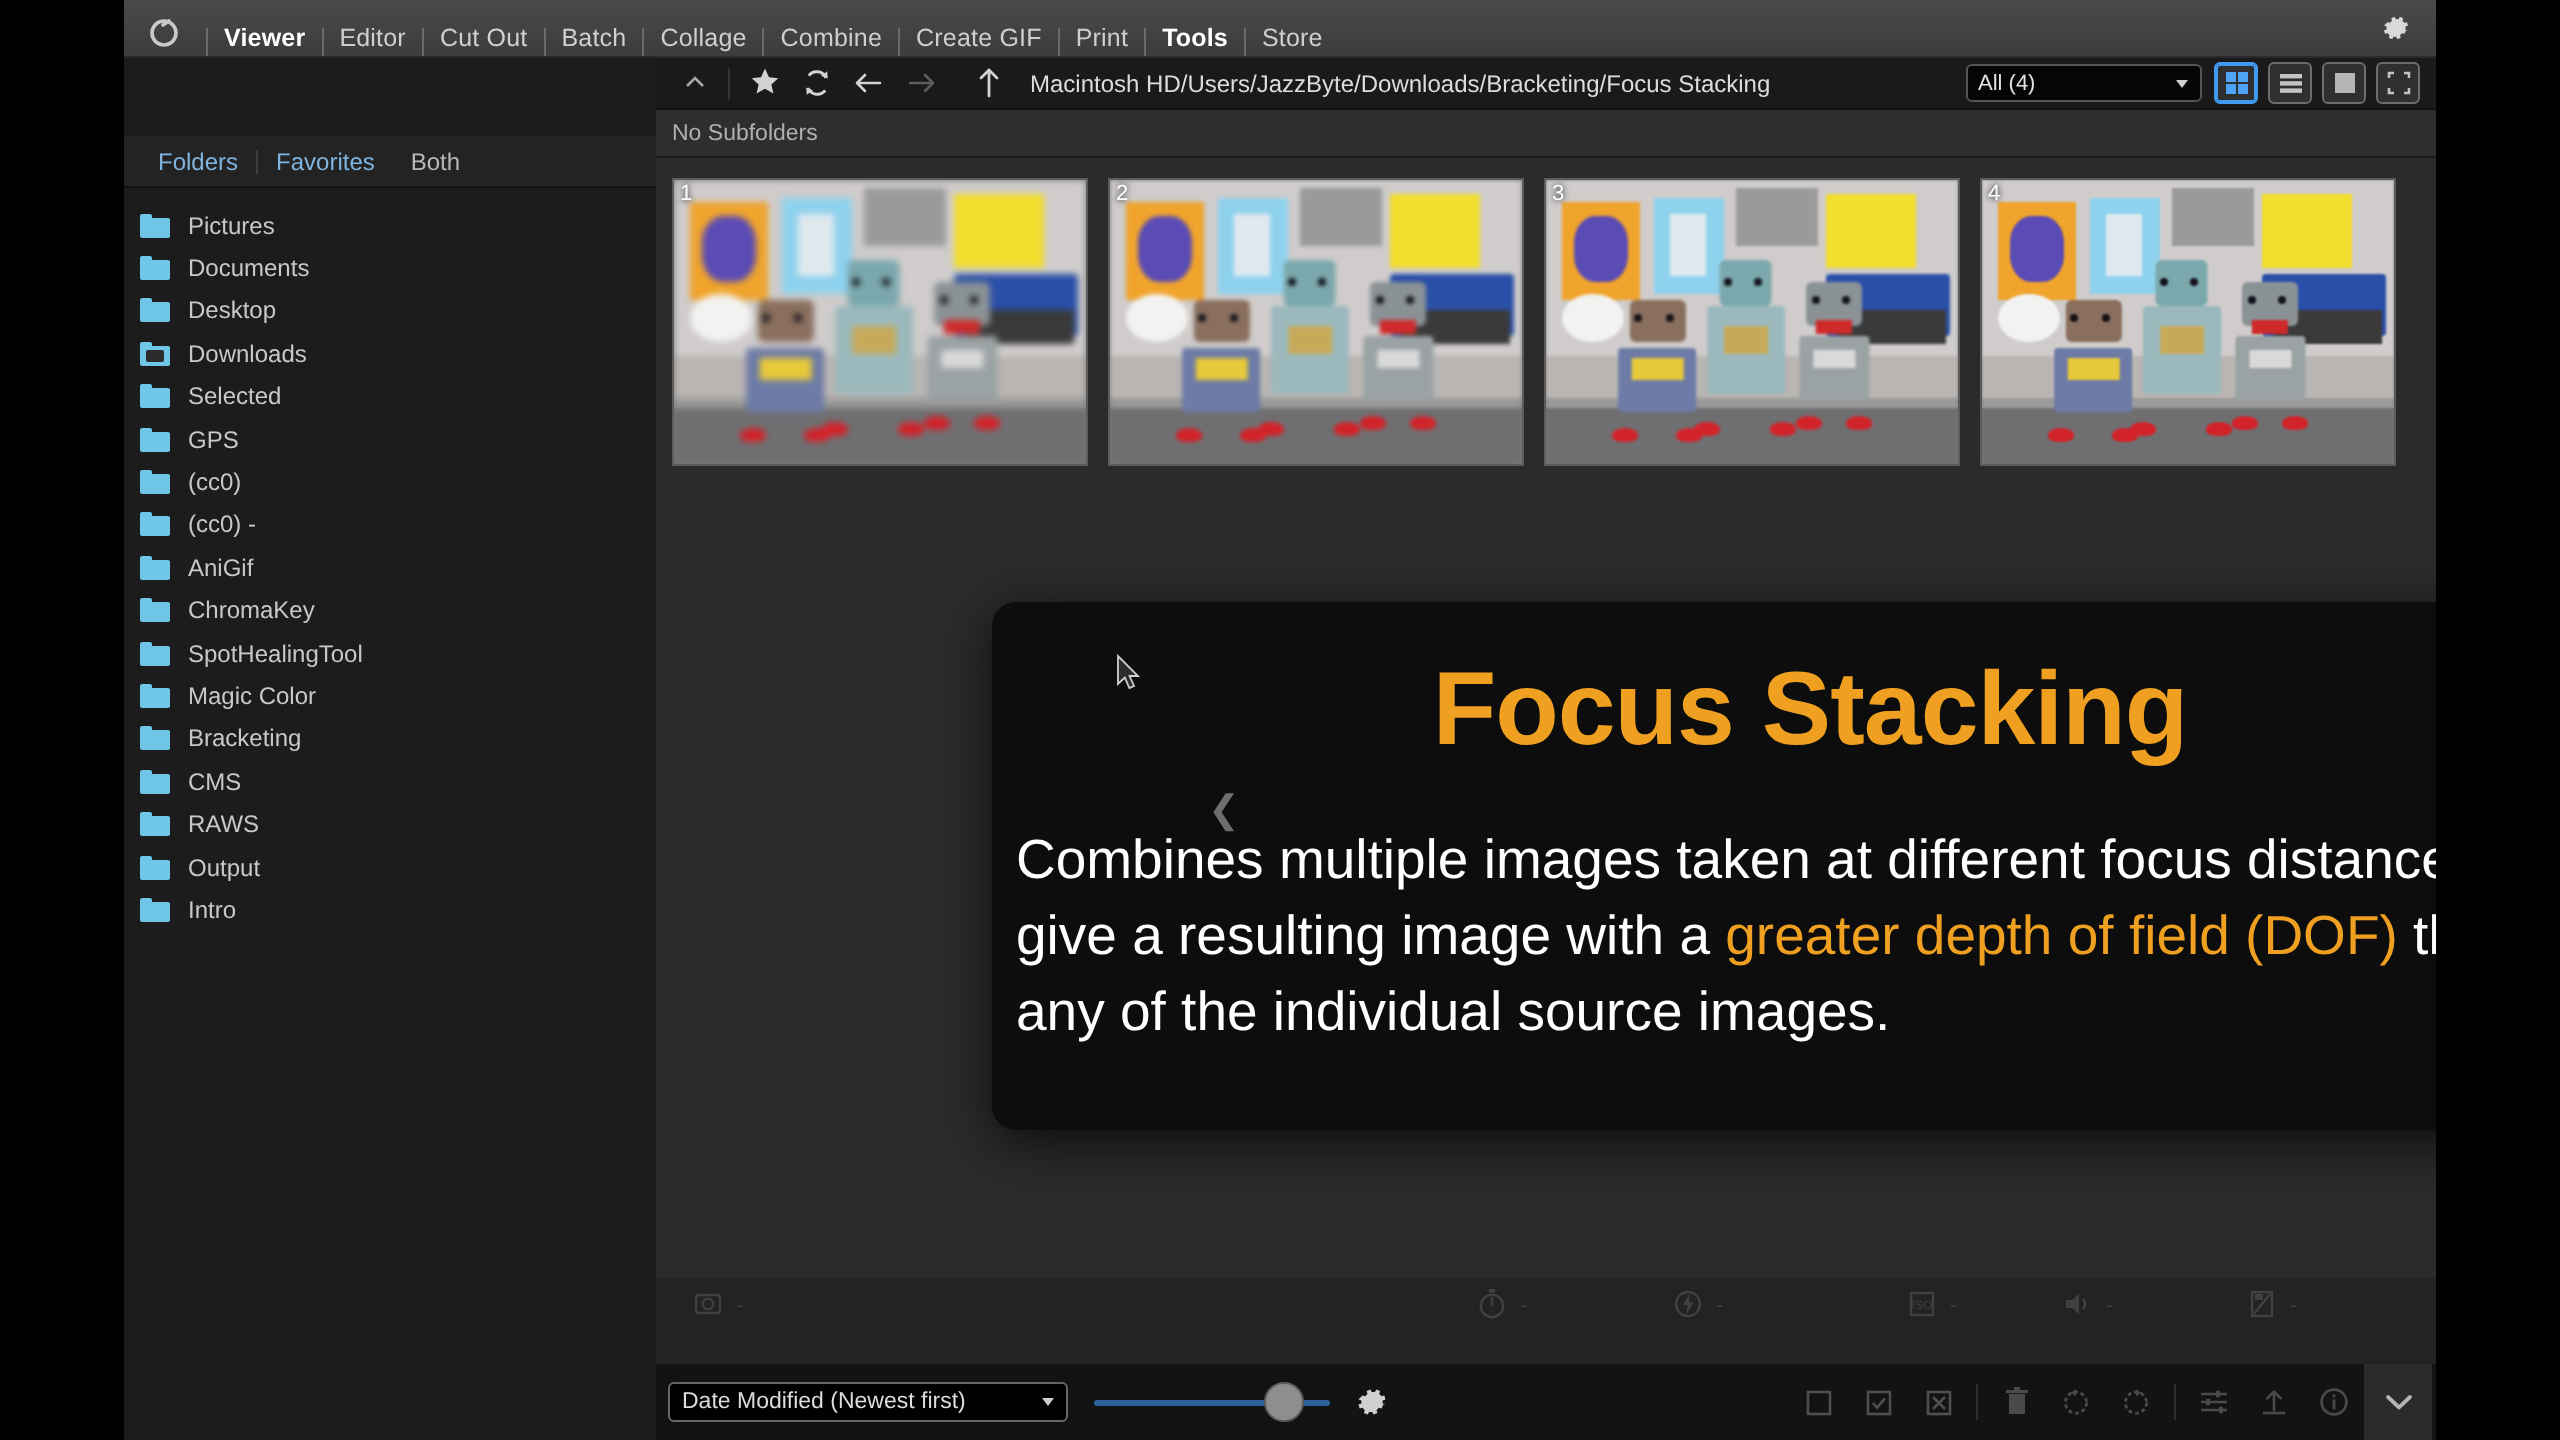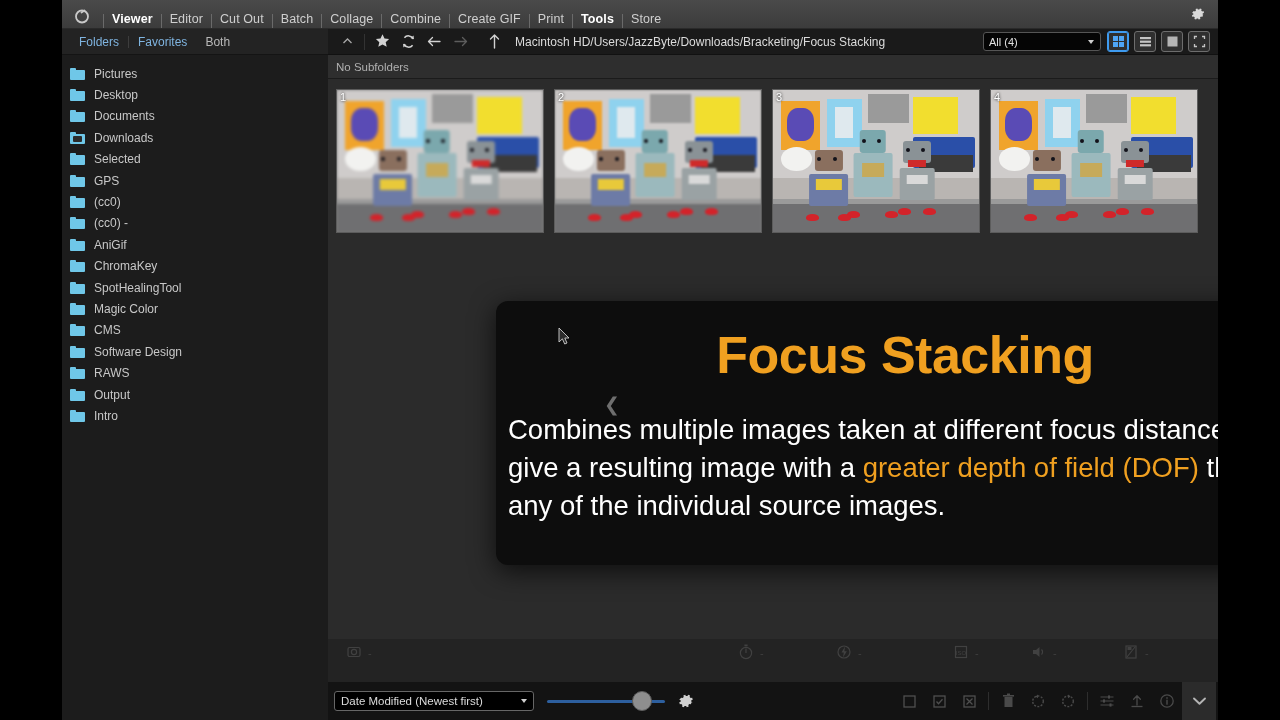--- a/index.html
+++ b/index.html
@@ -66,20 +66,21 @@
   .sidebar {
     width: 266px; background: #1c1c1c;
     display: flex; flex-direction: column;
     flex: 0 0 266px;
   }
   .side-tabs {
     height: 26px; display: flex; align-items: center;
     padding-left: 8px; gap: 0px;
     background: #232323;
     border-bottom: 1px solid #141414;
+    margin-top: 39px;
   }
   .side-tab {
     font-size: 12px; padding: 0 9px; color: #7fb4e0; cursor: pointer;
     white-space: nowrap;
   }
   .side-tab.muted { color: #b8b8b8; }
   .side-tab-div { width:1px; height:12px; background:#3d3d3d; }
 
   .folder-list { padding-top: 8px; flex: 1; overflow: hidden; }
   .folder-row {
@@ -309,30 +310,30 @@
                 <span class="tab"></span>
                 <span class="box"></span>
               </div>
               <div class="folder-label">Pictures</div>
             </div>
             <div class="folder-row">
               <div class="folder-ico">
                 <span class="tab"></span>
                 <span class="box"></span>
               </div>
+              <div class="folder-label">Documents</div>
+            </div>
+            <div class="folder-row">
+              <div class="folder-ico">
+                <span class="tab"></span>
+                <span class="box"></span>
+              </div>
               <div class="folder-label">Desktop</div>
             </div>
             <div class="folder-row">
-              <div class="folder-ico">
-                <span class="tab"></span>
-                <span class="box"></span>
-              </div>
-              <div class="folder-label">Documents</div>
-            </div>
-            <div class="folder-row">
               <div class="folder-ico open">
                 <span class="tab"></span>
                 <span class="box"></span>
               </div>
               <div class="folder-label">Downloads</div>
             </div>
             <div class="folder-row">
               <div class="folder-ico">
                 <span class="tab"></span>
                 <span class="box"></span>
@@ -386,28 +387,28 @@
                 <span class="tab"></span>
                 <span class="box"></span>
               </div>
               <div class="folder-label">Magic Color</div>
             </div>
             <div class="folder-row">
               <div class="folder-ico">
                 <span class="tab"></span>
                 <span class="box"></span>
               </div>
+              <div class="folder-label">Bracketing</div>
+            </div>
+            <div class="folder-row">
+              <div class="folder-ico">
+                <span class="tab"></span>
+                <span class="box"></span>
+              </div>
               <div class="folder-label">CMS</div>
-            </div>
-            <div class="folder-row">
-              <div class="folder-ico">
-                <span class="tab"></span>
-                <span class="box"></span>
-              </div>
-              <div class="folder-label">Software Design</div>
             </div>
             <div class="folder-row">
               <div class="folder-ico">
                 <span class="tab"></span>
                 <span class="box"></span>
               </div>
               <div class="folder-label">RAWS</div>
             </div>
             <div class="folder-row">
               <div class="folder-ico">

